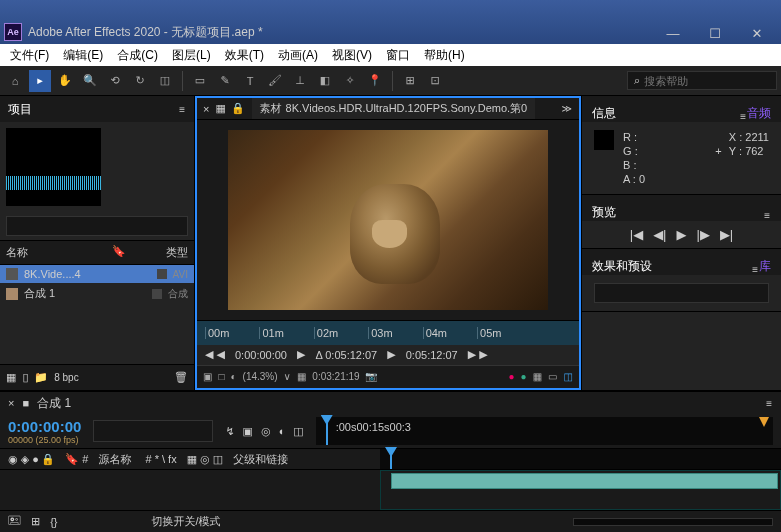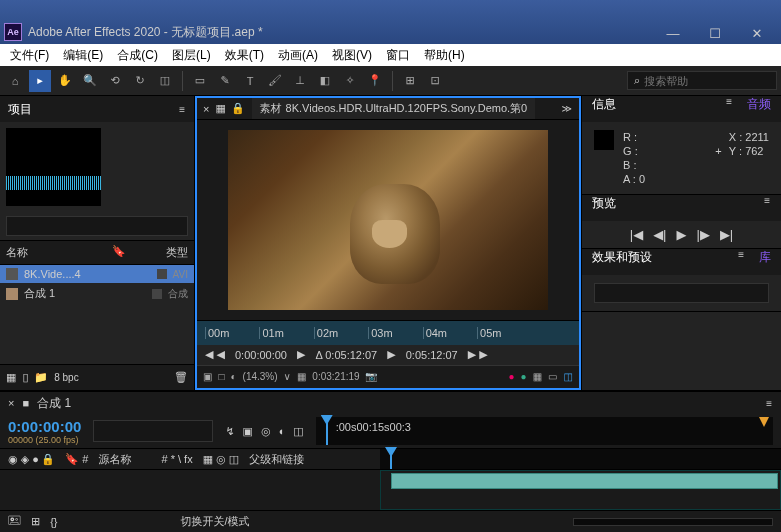--- a/index.html
+++ b/index.html
@@ -46,21 +46,21 @@
 .video{width:320px;height:180px;background:linear-gradient(135deg,#3a2815 0%,#5c3a1a 20%,#8b6b3a 40%,#a8824c 50%,#6b4a28 65%,#4a3018 80%,#2a1a0a 100%);position:relative;overflow:hidden}
 .video::before{content:"";position:absolute;left:38%;top:30%;width:90px;height:100px;background:radial-gradient(ellipse at 40% 35%,#b89868 0%,#9a7848 30%,#7a5a30 55%,#5a3e20 80%);border-radius:40% 40% 35% 35%}
 .video::after{content:"";position:absolute;left:45%;top:50%;width:35px;height:28px;background:#c8a878;border-radius:30% 30% 50% 50%}
 .timeline-ruler{height:28px;background:#1a3a4a;display:flex;align-items:center;padding:0 8px;gap:30px;font-size:10px;color:#8ac;border-top:1px solid #000}
 .tick{border-left:1px solid #4a6a7a;padding-left:2px}
 .timebar{height:22px;background:#232323;display:flex;align-items:center;padding:0 8px;gap:10px;font-size:10px;color:#aaa}
 .viewer-footer{height:26px;background:#1a1a1a;display:flex;align-items:center;padding:0 6px;gap:6px;border-top:1px solid #333}
 .vfitem{font-size:10px;color:#aaa;cursor:pointer}
 .rightcol{width:200px;background:#232323;display:flex;flex-direction:column;border-left:1px solid #000}
 .rpanel{border-bottom:1px solid #000}
-.rpanel-head{height:26px;display:flex;align-items:flex-start;padding:0 10px;gap:14px;background:#1a1a1a}
+.rpanel-head{height:26px;display:flex;align-items:flex-end;padding:0 10px;background:#1a1a1a}
 .rpanel-body{padding:8px 12px;font-size:10px;color:#888;line-height:14px}
 .info-grid{display:flex;justify-content:space-between}
 .preview-ctrls{display:flex;justify-content:center;gap:10px;padding:6px}
 .pc{cursor:pointer;font-size:13px}
 .shortcut{padding:6px 10px}
 .shortcut select{width:100%;background:#161616;border:1px solid #333;color:#aaa;padding:3px}
 .bottomzone{background:#1a1a1a;border-top:2px solid #000;display:flex;flex-direction:column}
 .comp-tabs{height:22px;display:flex;align-items:center;padding:0 8px;gap:8px}
 .comp-tab{color:#ccc;font-size:12px}
 .tl-head{height:34px;display:flex;align-items:center;padding:0 8px;gap:12px}
@@ -292,34 +292,34 @@
       </div>
       <div class="playhead"></div>
       <div class="marker" style="right:4px"></div>
     </div>
   </div>
   <div class="tl-cols">
     <div class="tl-left" style="font-size:10px;color:#888">
       <span>◉ ◈ ● 🔒</span>
       <span>🔖 #</span>
       <span>源名称</span>
-      <span style="margin-left:20px"># * \ fx</span>
+      <span style="margin-left:4px"># * \ fx</span>
       <span>▦ ◎ ◫</span>
       <span>父级和链接</span>
     </div>
     <div class="tl-right">
         <div class="playhead"></div>
       </div>
   </div>
   <div class="tl-track">
     <div class="tl-left"></div>
     <div class="tl-right">
         <div class="clip"></div>
       </div>
   </div>
   <div class="tl-footer">
     <span>🖭</span>
     <span>⊞</span>
     <span>{}</span>
-    <span style="margin-left:113px">切换开关/模式</span>
+    <span style="margin-left:84px">切换开关/模式</span>
     <div style="margin-left:auto;width:200px;height:8px;background:#0a0a0a;border:1px solid #333"></div>
   </div>
 </div>
 
 </body></html>

